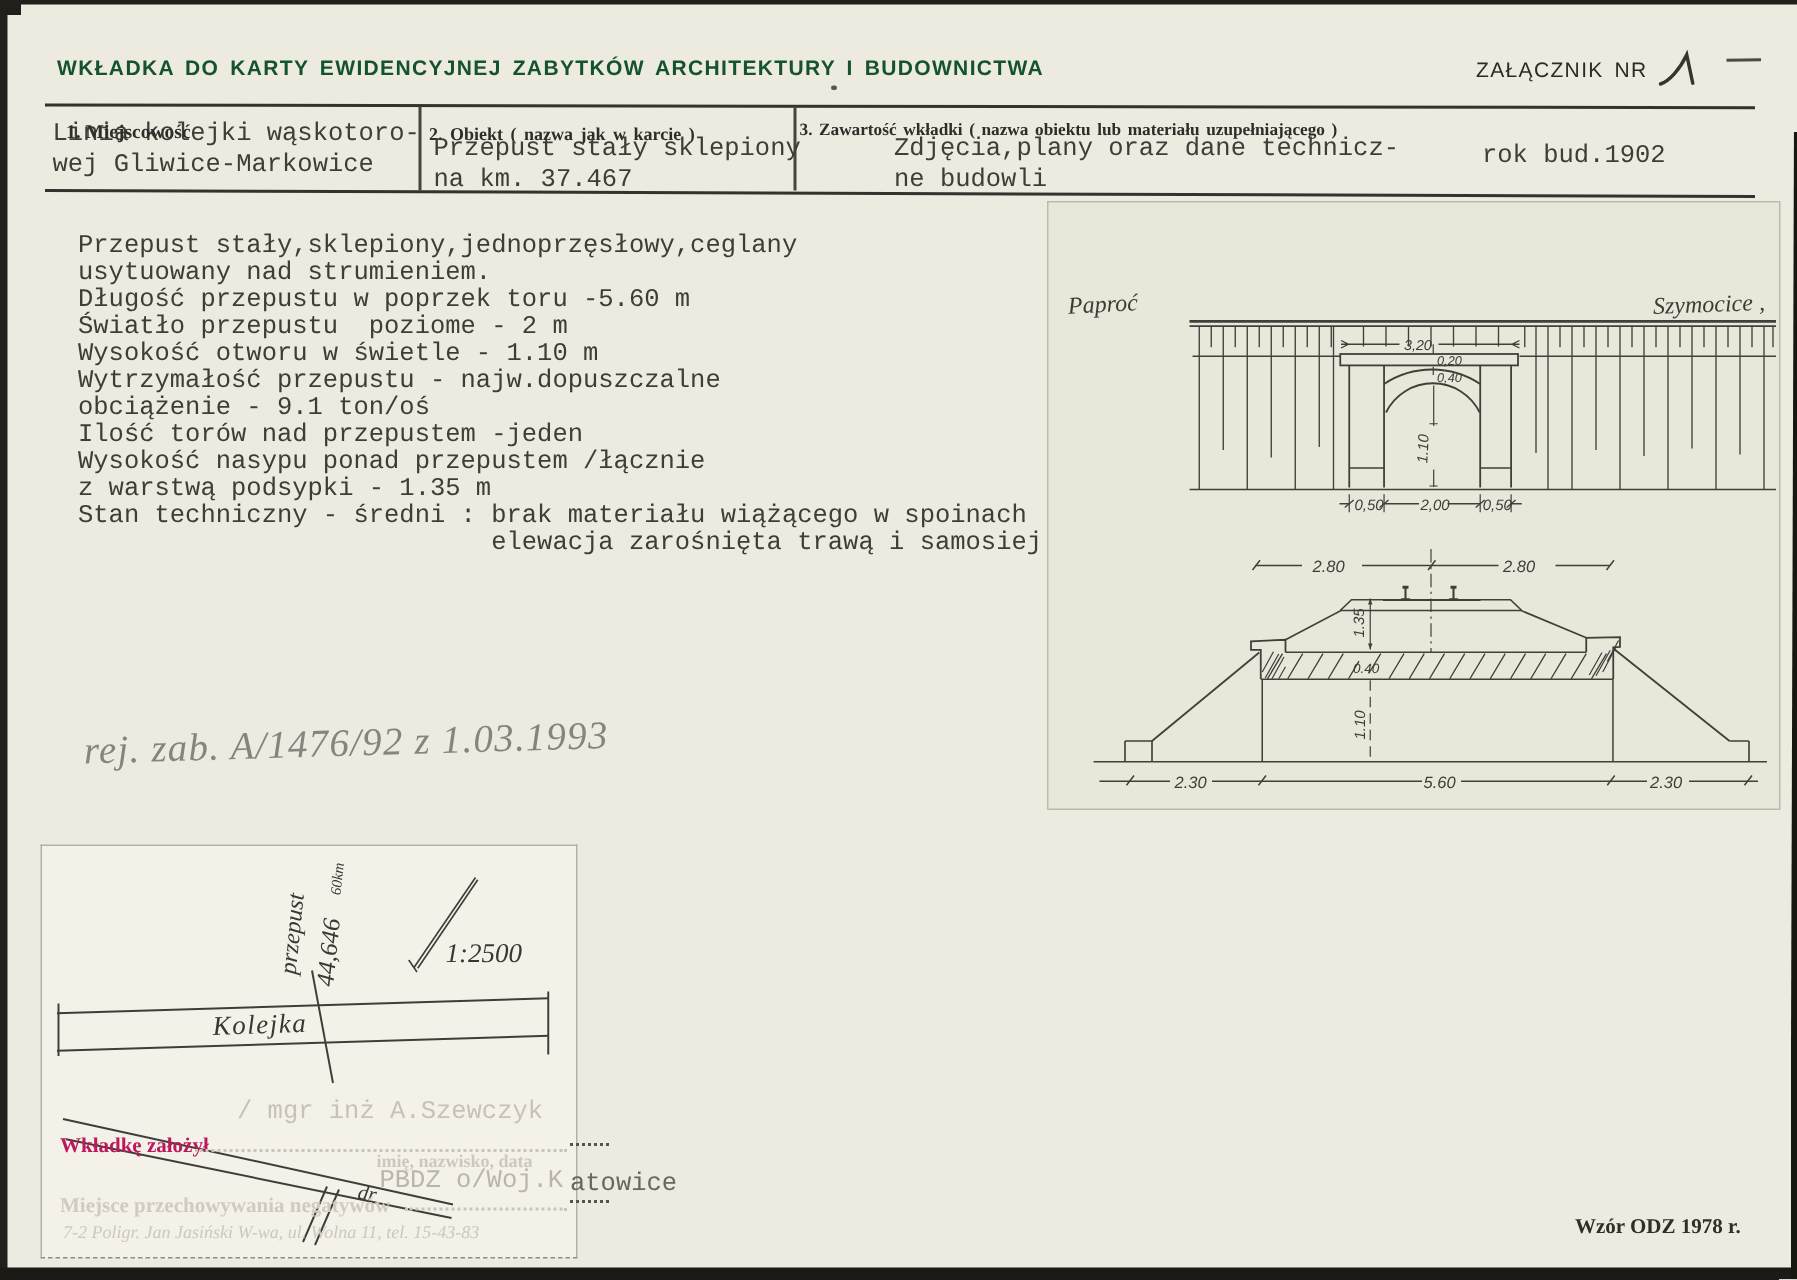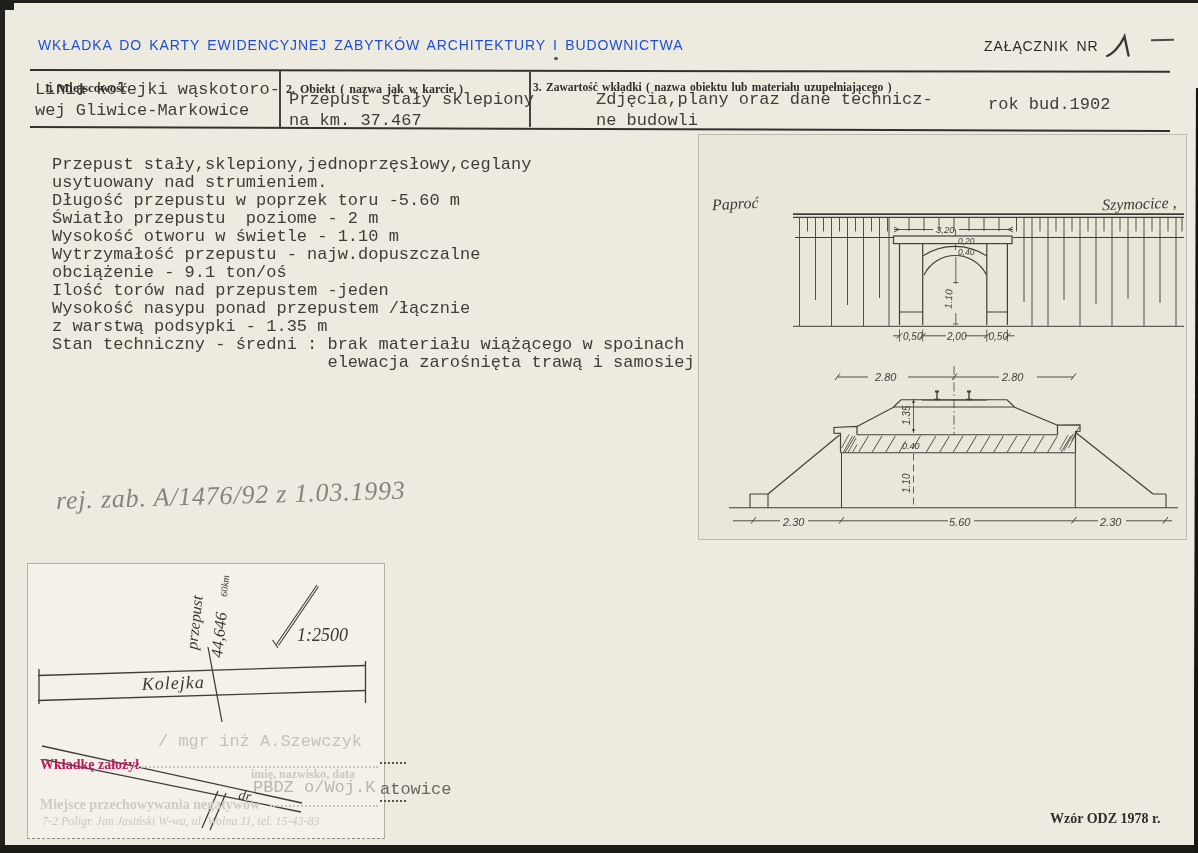--- a/index.html
+++ b/index.html
@@ -20,21 +20,21 @@
   <div class="abs" style="left:0;top:0;width:14px;height:10px;background:#201f1b;"></div>
 
   <div class="abs" style="left:0;top:845px;width:1198px;height:8px;background:#1b1a16;"></div>
 
   <div class="abs" style="left:1193.5px;top:88px;width:4.5px;height:765px;background:#17160f;clip-path:polygon(55% 0,100% 0,100% 100%,0% 100%);"></div>
 
   <div class="abs" style="left:1151px;top:39px;width:23px;height:1.8px;background:#4c4b45;transform:rotate(-1deg);"></div>
 
   <div class="abs" style="left:554px;top:57px;width:4px;height:2.5px;background:#55544e;border-radius:2px;"></div>
 
-  <div class="abs" style="left:38px;top:37px;font-size:14px;font-weight:normal;letter-spacing:0.9px;word-spacing:2.5px;color:#1d4ed8;">WKŁADKA DO KARTY EWIDENCYJNEJ ZABYTKÓW ARCHITEKTURY I BUDOWNICTWA</div>
+  <div class="abs" style="left:38px;top:37px;font-size:14px;font-weight:bold;letter-spacing:0.9px;word-spacing:2.5px;color:#14532d;">WKŁADKA DO KARTY EWIDENCYJNEJ ZABYTKÓW ARCHITEKTURY I BUDOWNICTWA</div>
 
   <div class="abs" style="left:984px;top:38px;font-size:14px;font-weight:normal;letter-spacing:0.9px;word-spacing:2.5px;color:#2c2b27;">ZAŁĄCZNIK NR</div>
 
   <svg class="abs" style="left:1104px;top:33px;" width="36" height="26" viewBox="0 0 36 26">
     <path d="M3 23 C9 21 16 13 20.5 3.5 L24.5 22.5" fill="none" stroke="#35342f" stroke-width="2.3" stroke-linecap="round"></path>
   </svg>
 
   <div class="abs" style="left:30px;top:68.5px;width:1140px;height:2.2px;background:#33322d;transform:rotate(0.09deg);transform-origin:left center;"></div>
 
   <div class="abs" style="left:30px;top:125.5px;width:1140px;height:2.4px;background:#33322d;transform:rotate(0.2deg);transform-origin:left center;"></div>

